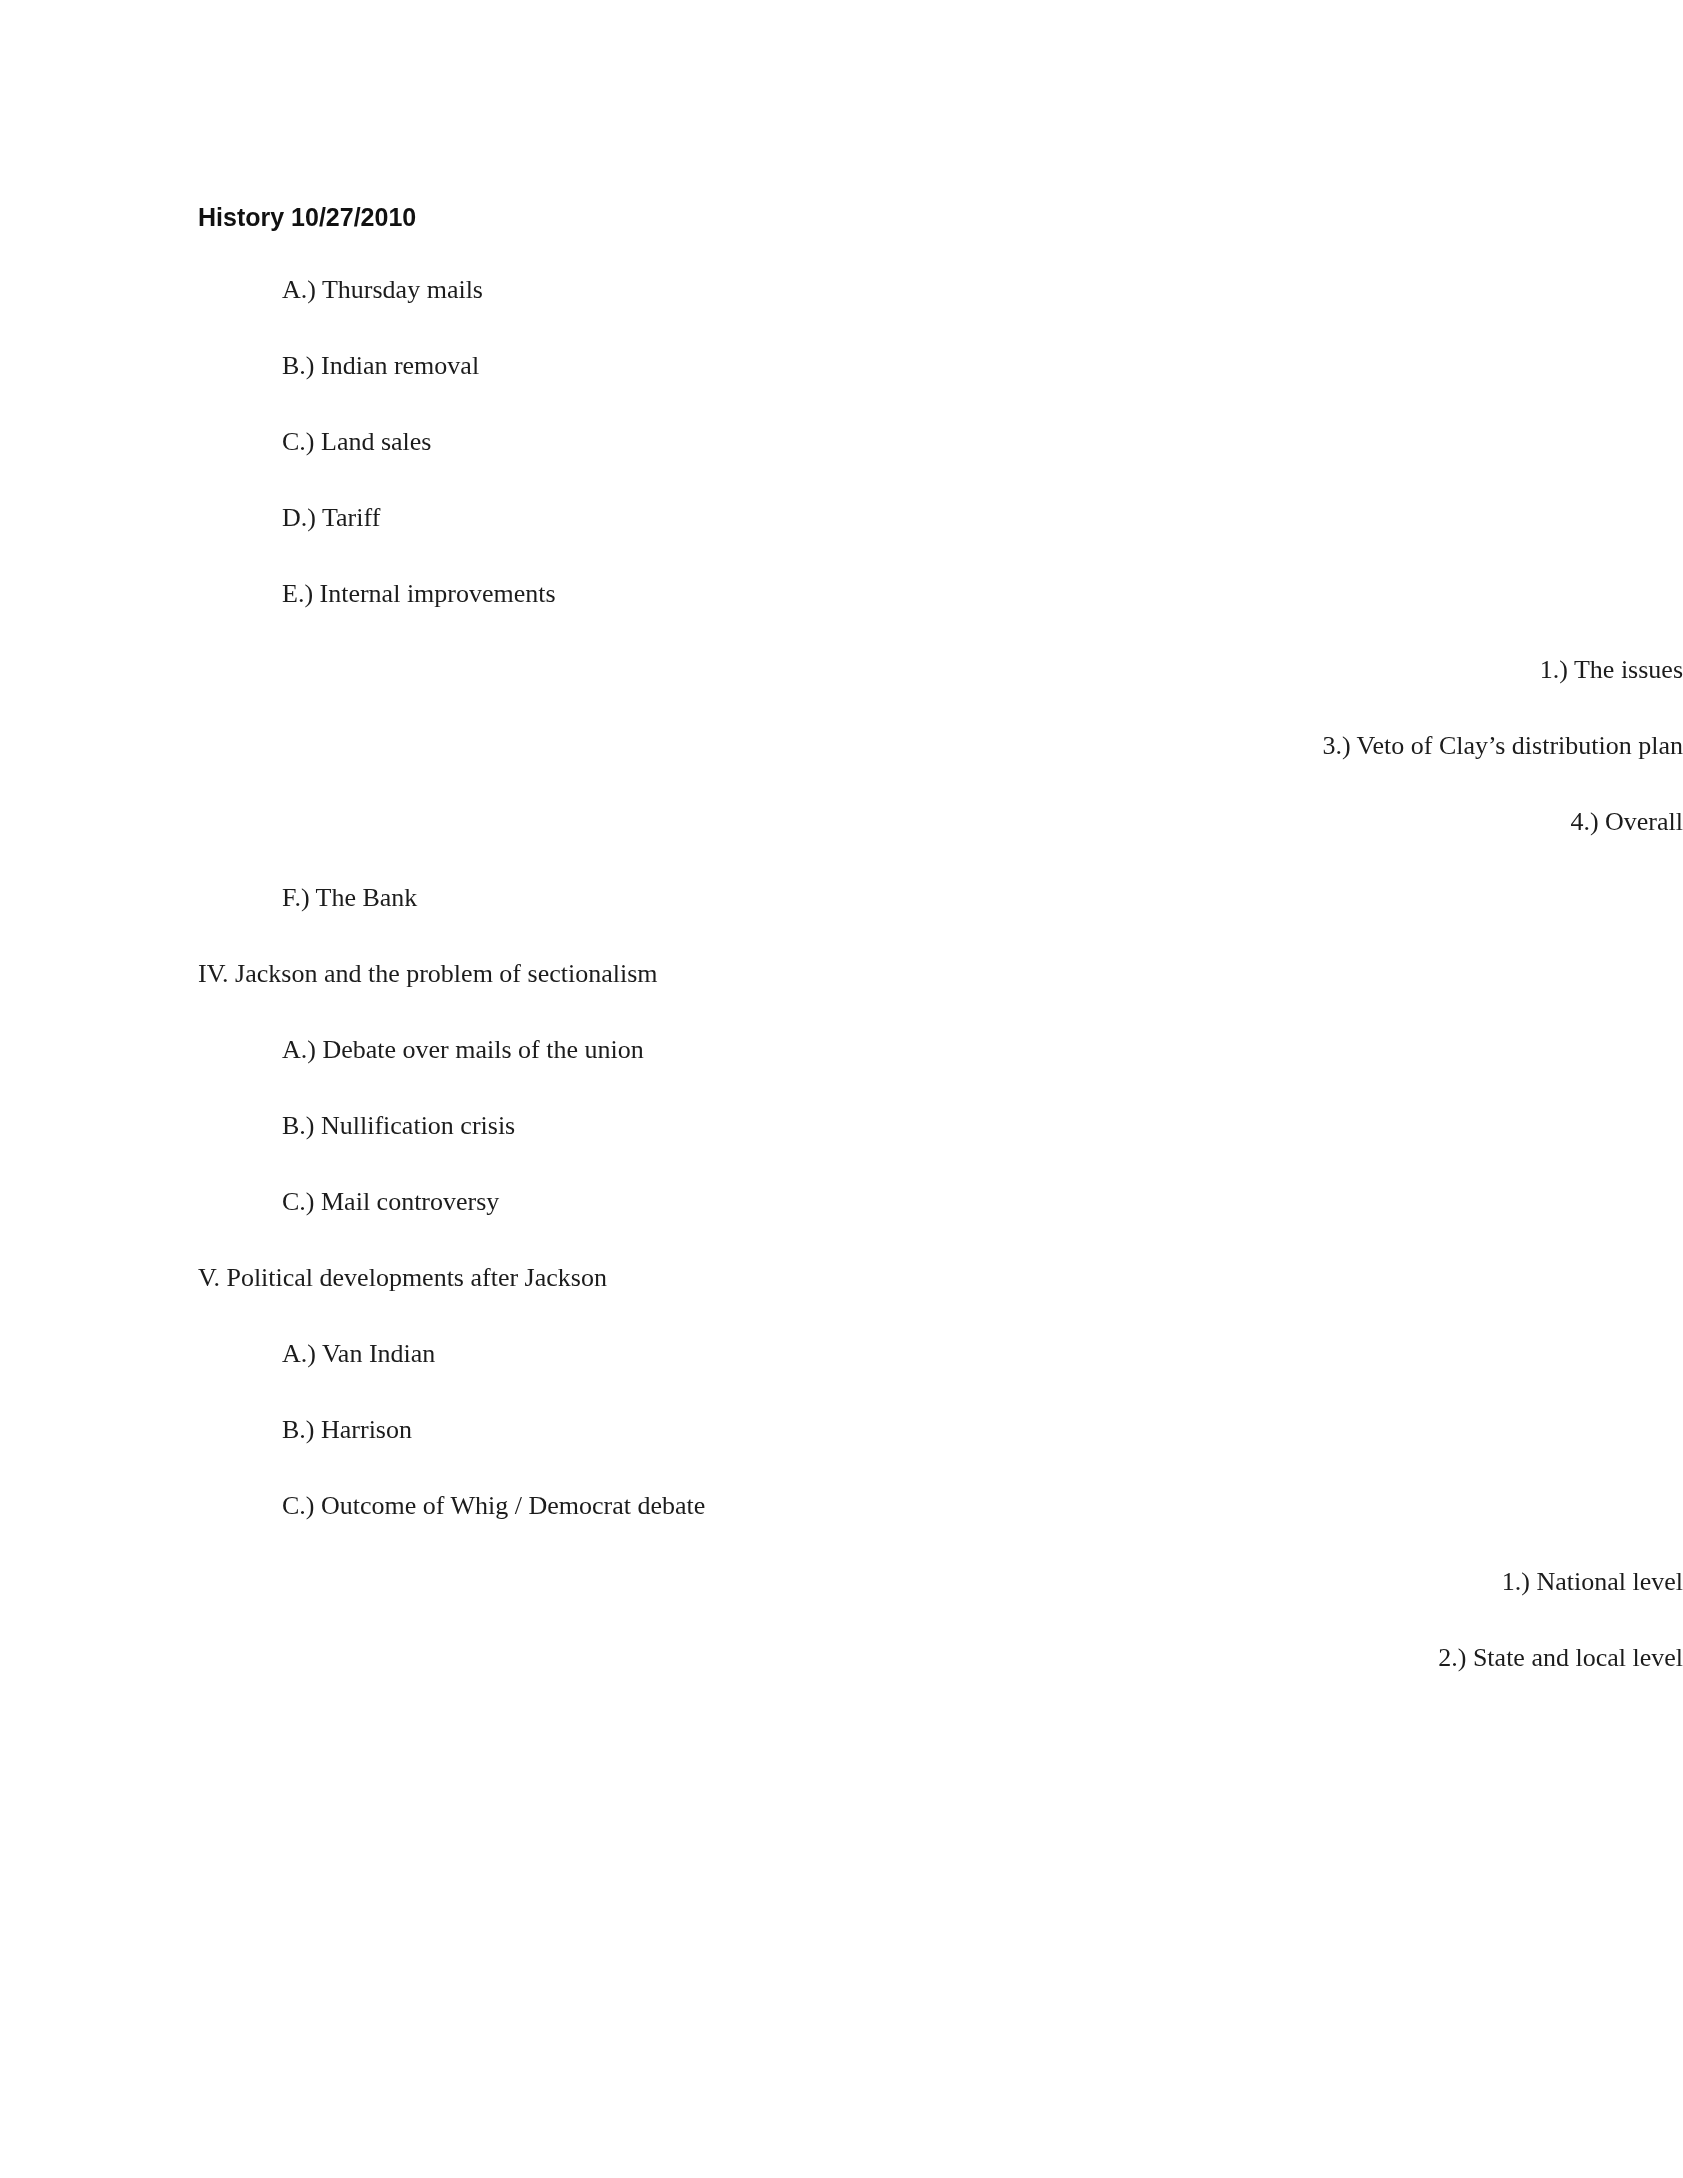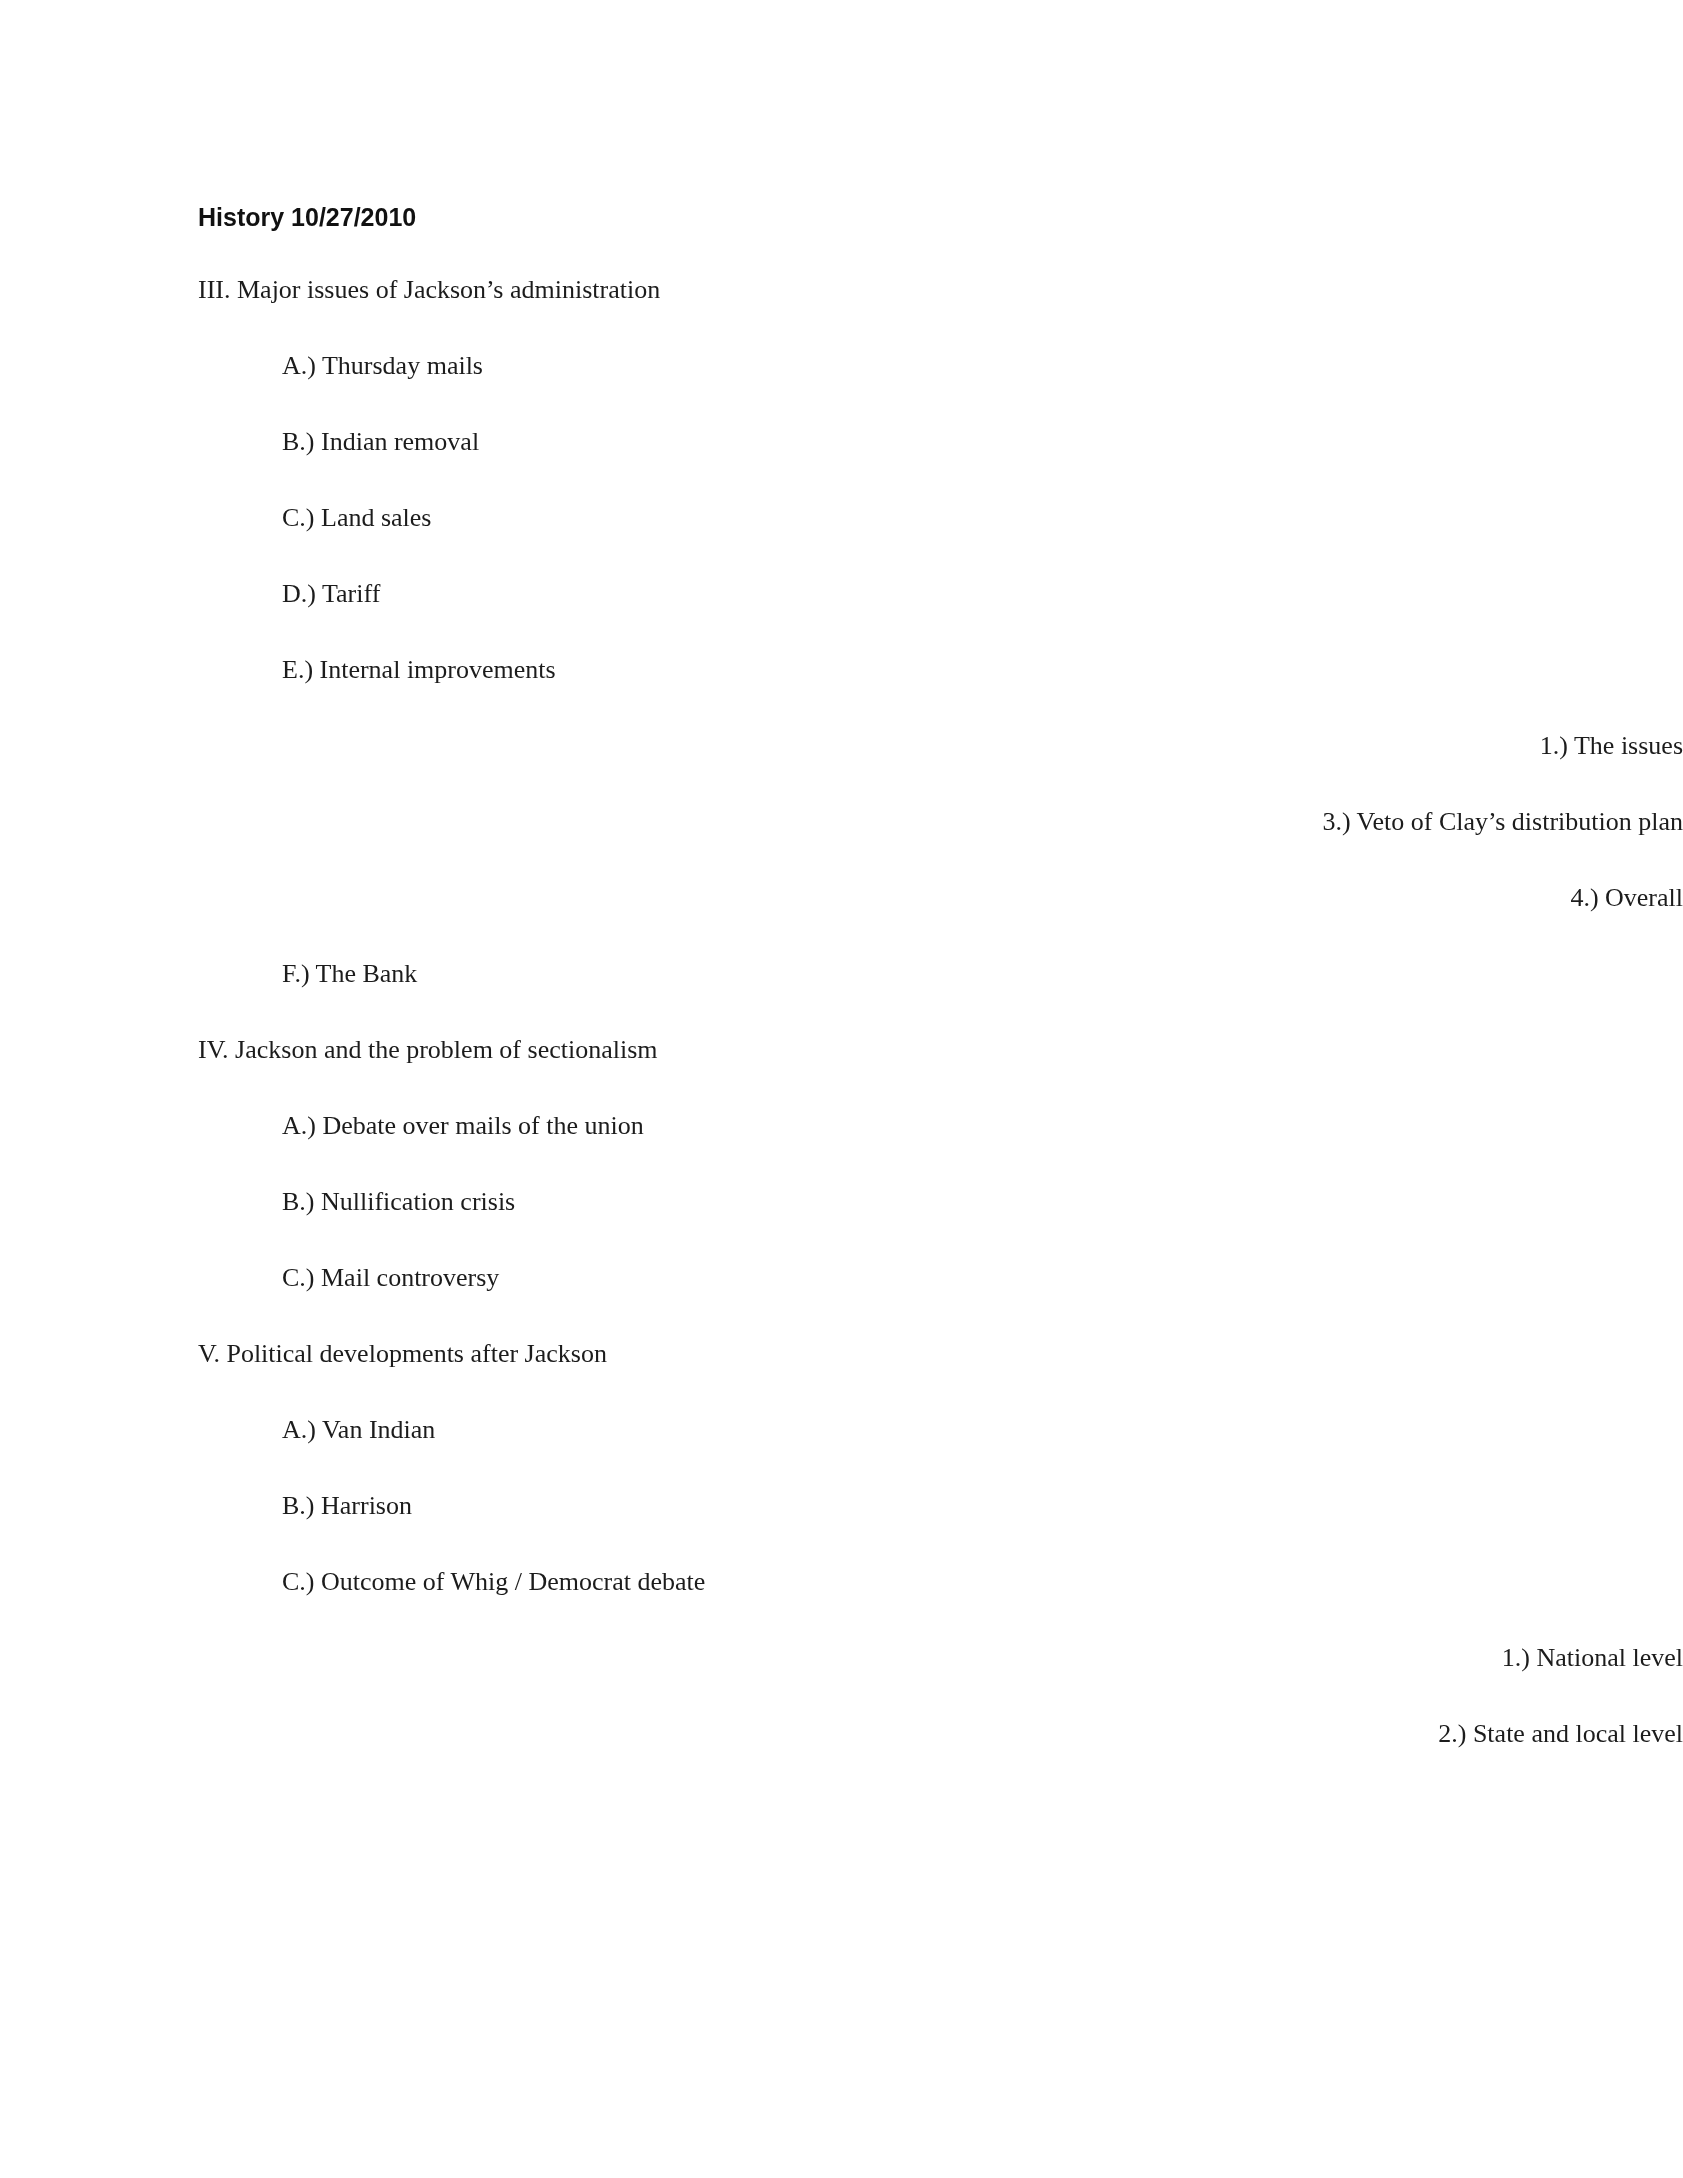--- a/index.html
+++ b/index.html
@@ -39,21 +39,20 @@
   .level-0 { padding-left: 198px; }
   .level-1 { padding-left: 282px; }
   .level-2 { padding-left: 364px; text-align: right; }
 </style>
 </head>
 <body>
 
 <div class="page">
   <div class="doc-title">History 10/27/2010</div>
 
-  <div class="line level-0">III. Major issues of Jackson’s administration</div>
   <div class="line level-1">A.) Thursday mails</div>
   <div class="line level-1">B.) Indian removal</div>
   <div class="line level-1">C.) Land sales</div>
   <div class="line level-1">D.) Tariff</div>
   <div class="line level-1">E.) Internal improvements</div>
   <div class="line level-2">1.) The issues</div>
   <div class="line level-2">3.) Veto of Clay’s distribution plan</div>
   <div class="line level-2">4.) Overall</div>
   <div class="line level-1">F.) The Bank</div>
   <div class="line level-0">IV. Jackson and the problem of sectionalism</div>

